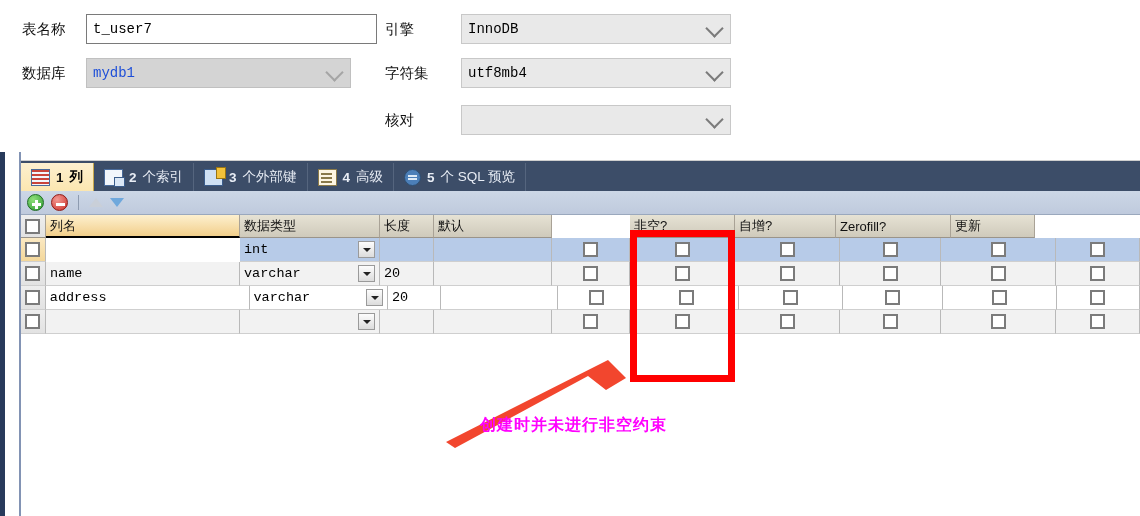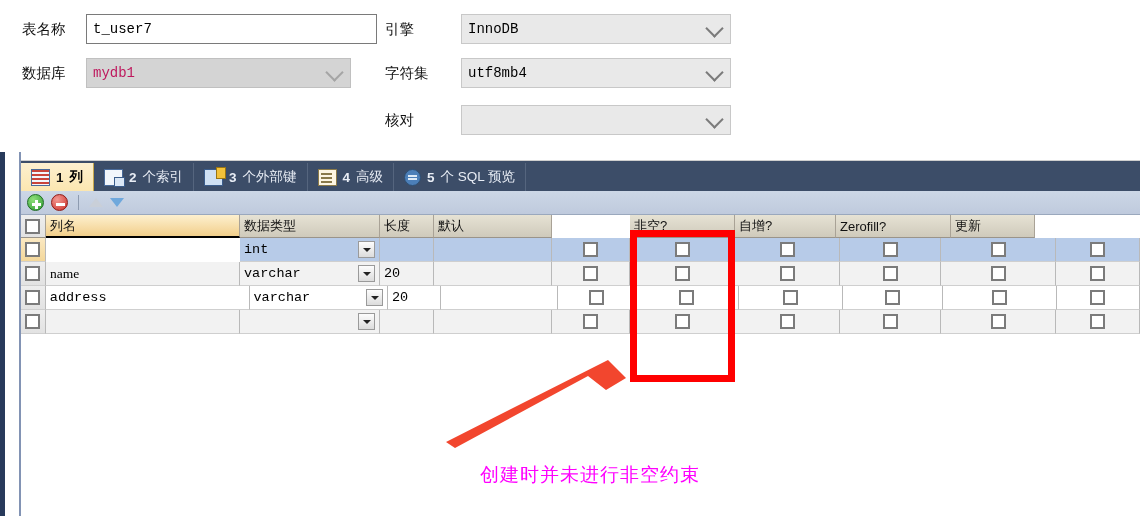--- a/index.html
+++ b/index.html
@@ -31,21 +31,21 @@
     font-size:14px;color:#000;
     padding:0 6px;display:flex;align-items:center;
   }
   .combo{
     box-sizing:border-box;height:30px;background:#e9e9e9;
     border:1px solid #c8c8c8;
     font-family:"Liberation Mono","DejaVu Sans Mono",monospace;
     font-size:14px;color:#000;
     padding:0 6px;display:flex;align-items:center;position:relative;
   }
-  .combo.disabled{background:#d4d4d4;border-color:#c0c0c0;color:#be185d;text-align:right;}
+  .combo.disabled{background:#d4d4d4;border-color:#c0c0c0;color:#1d4ed8;text-align:right;}
   .combo .chev{
     position:absolute;right:9px;top:50%;width:11px;height:11px;
     margin-top:-7px;border-right:2px solid #7b7b7b;border-bottom:2px solid #7b7b7b;
     transform:rotate(45deg);
   }
   .combo.disabled .chev{border-color:#a5a5a5;}
 
   
   .panel{position:absolute;left:21px;top:160px;width:1119px;height:356px;background:#fff;
          border-top:1px solid #cfcfcf;}
@@ -110,22 +110,22 @@
   .gcell.focus{border:2px solid #000;margin-top:40px;}
   .cb{width:15px;height:15px;box-sizing:border-box;background:#fff;border:2px solid #7b7b7b;display:inline-block;}
   .gcell.center{justify-content:center;}
   .ddbtn{width:15px;height:15px;background:linear-gradient(#fdfdfd,#dcdcdc);border:1px solid #9a9a9a;
          margin-left:auto;position:relative;flex:0 0 auto;}
   .ddbtn:after{content:"";position:absolute;left:4px;top:6px;border-left:4px solid transparent;border-right:4px solid transparent;border-top:4px solid #222;}
 
   
   .redbox{position:absolute;left:630px;top:230px;width:105px;height:152px;
           border:7px solid #ff0000;box-sizing:border-box;pointer-events:none;}
-  .anno-text{position:absolute;left:480px;top:462px;color:#ff00ff;font-size:19px;
-             font-family:"Liberation Sans",sans-serif;white-space:nowrap;letter-spacing:1px;}
+  .anno-text{position:absolute;left:480px;top:415px;color:#ff00ff;font-size:16px;
+             font-family:"Liberation Sans",sans-serif;white-space:nowrap;letter-spacing:1px;font-weight:bold;}
   .arrow-svg{position:absolute;left:380px;top:360px;width:300px;height:110px;pointer-events:none;}
 </style>
 </head>
 <body>
 
 <div id="root">
 
   <div class="edge-navy"></div>
   <div class="edge-white"></div>
   <div class="edge-rule"></div>
@@ -252,21 +252,21 @@
           </div>
         <div class="gcell center" style="width:84px;">
             <span class="cb"></span>
           </div>
       </div>
 
       <div class="grow row-alt">
         <div class="gcell chk" style="width:25px;">
             <span class="cb"></span>
           </div>
-        <div class="gcell" style="width:194px;font-family:Liberation Serif, serif;">name</div>
+        <div class="gcell" style="width:194px;">name</div>
         <div class="gcell" style="width:140px;">
           <span>varchar</span>
           <span class="ddbtn"></span>
         </div>
         <div class="gcell" style="width:54px;">20</div>
         <div class="gcell" style="width:118px;"></div>
         <div class="gcell center" style="width:78px;">
             <span class="cb"></span>
           </div>
         <div class="gcell center" style="width:105px;">

